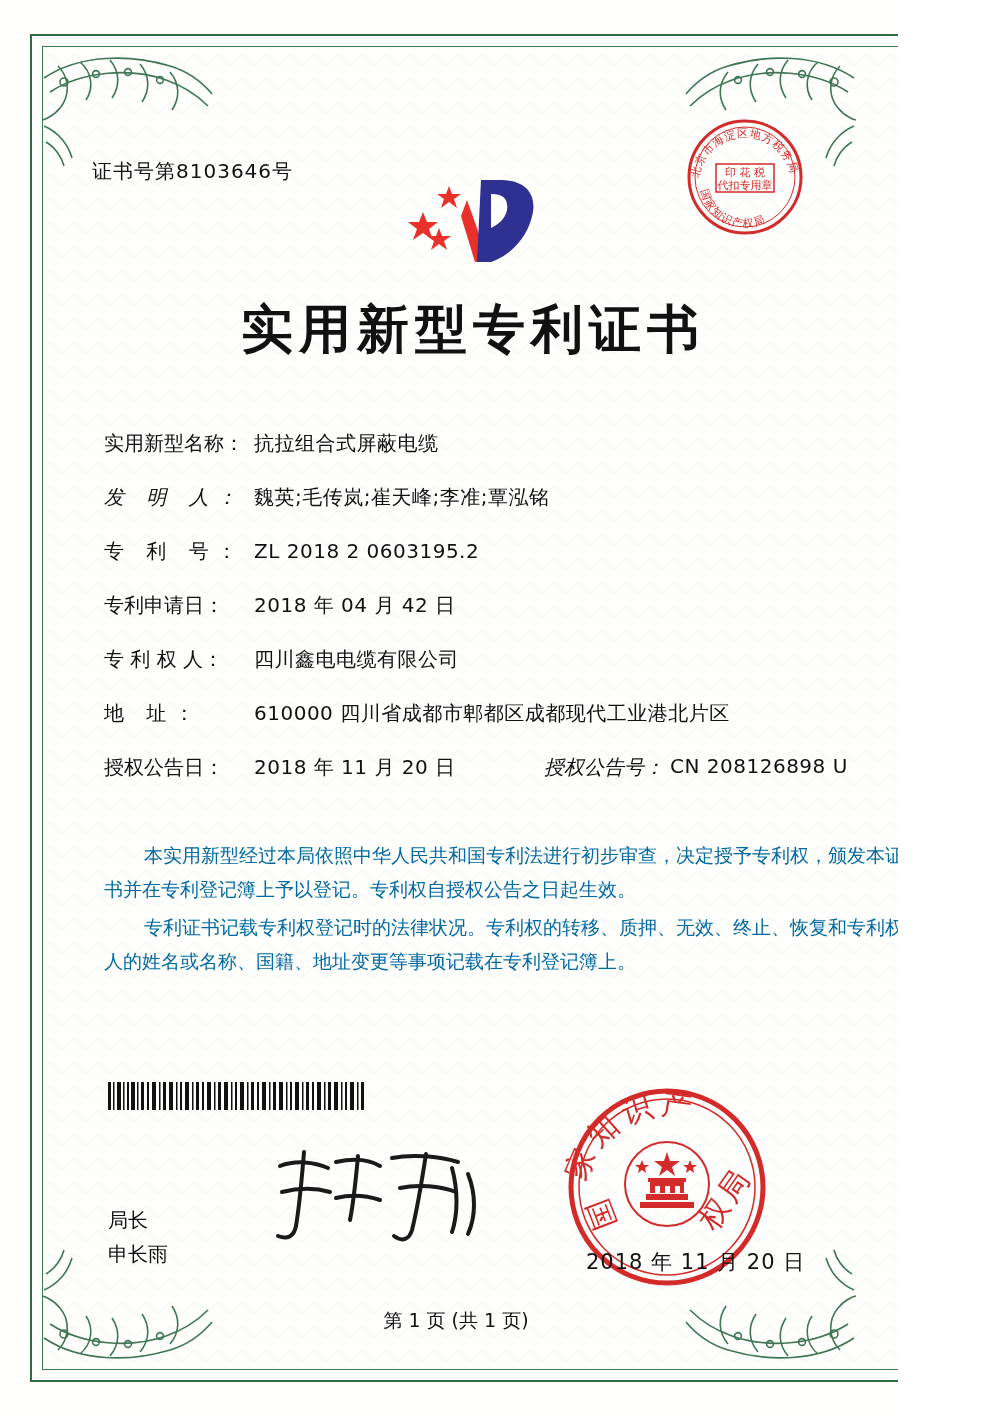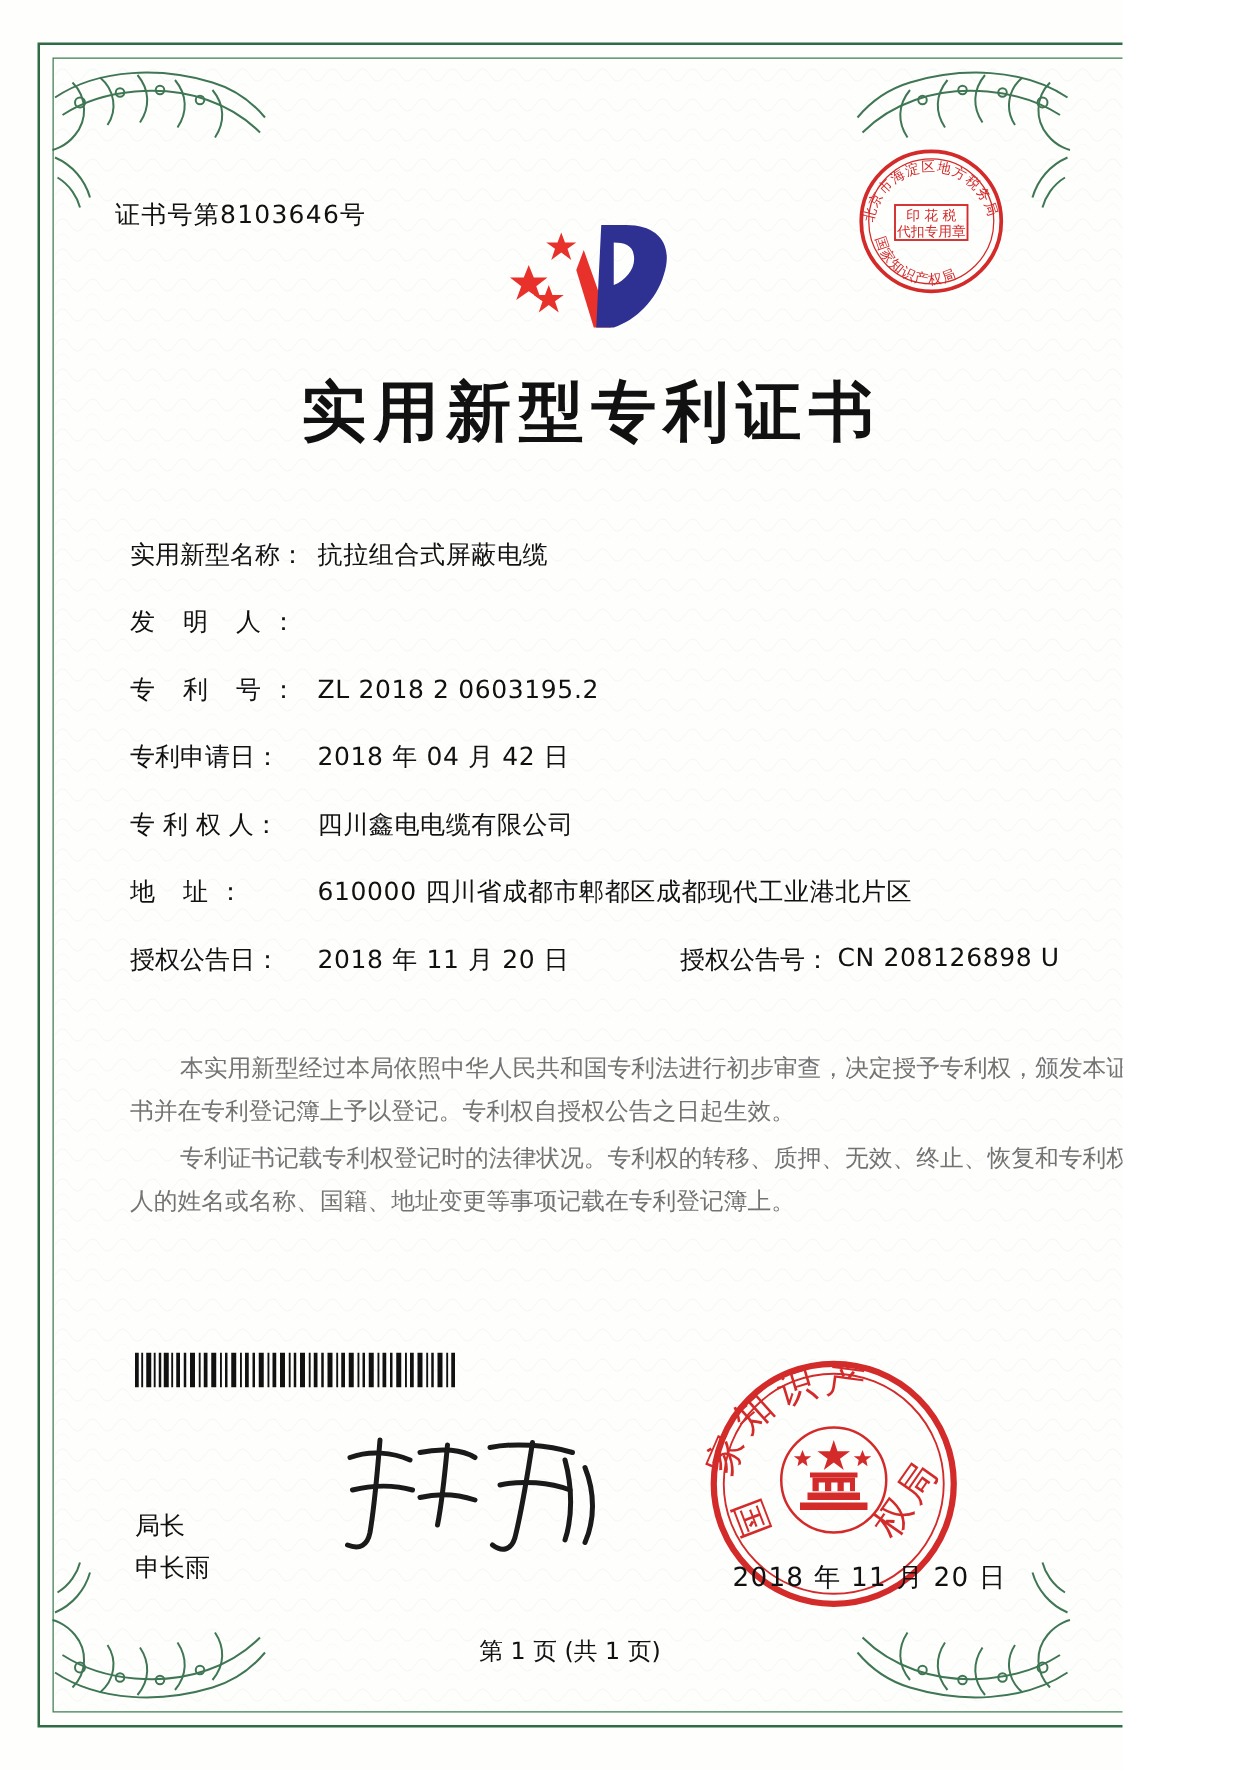--- a/index.html
+++ b/index.html
@@ -123,31 +123,31 @@
     letter-spacing: 0px;
     white-space: nowrap;
   }
   .fvalue {
     flex: 1 1 auto;
     letter-spacing: .5px;
   }
   .frow-split { display: flex; align-items: center; }
   .split-left { width: 440px; flex: 0 0 440px; display: flex; }
   .split-right { display: flex; }
-  .split-right .flabel { width: auto; flex: 0 0 auto; margin-right: 6px; }
+  .split-right .flabel { width: auto; flex: 0 0 auto; margin-right: 6px; font-style: italic; }
 
   
   .paras {
     position: absolute;
     left: 104px;
     top: 838px;
     width: 800px;
     font-size: 19px;
     line-height: 34px;
-    color: #737373;
+    color: #0369a1;
     text-align: justify;
   }
   .paras p {
     margin: 0 0 4px 0;
     text-indent: 40px;
   }
 
   
   .barcode {
     position: absolute;
@@ -323,21 +323,22 @@
   <div class="doc-title">实用新型专利证书</div>
 
   <div class="fields">
 
     <div class="frow">
       <span class="flabel" style="letter-spacing: 0px;">实用新型名称：</span>
       <span class="fvalue">抗拉组合式屏蔽电缆</span>
     </div>
 
     <div class="frow">
-      <span class="flabel" style="letter-spacing: 8px;">发 明 人：</span>
+      <span class="flabel" style="letter-spacing: 8px; font-style: italic;">发 明 人：</span>
+      <span class="fvalue">魏英;毛传岚;崔天峰;李准;覃泓铭</span>
     </div>
 
     <div class="frow">
       <span class="flabel" style="letter-spacing: 8px;">专 利 号：</span>
       <span class="fvalue">ZL 2018 2 0603195.2</span>
     </div>
 
     <div class="frow">
       <span class="flabel" style="letter-spacing: 0px;">专利申请日：</span>
       <span class="fvalue">2018 年 04 月 42 日</span>

